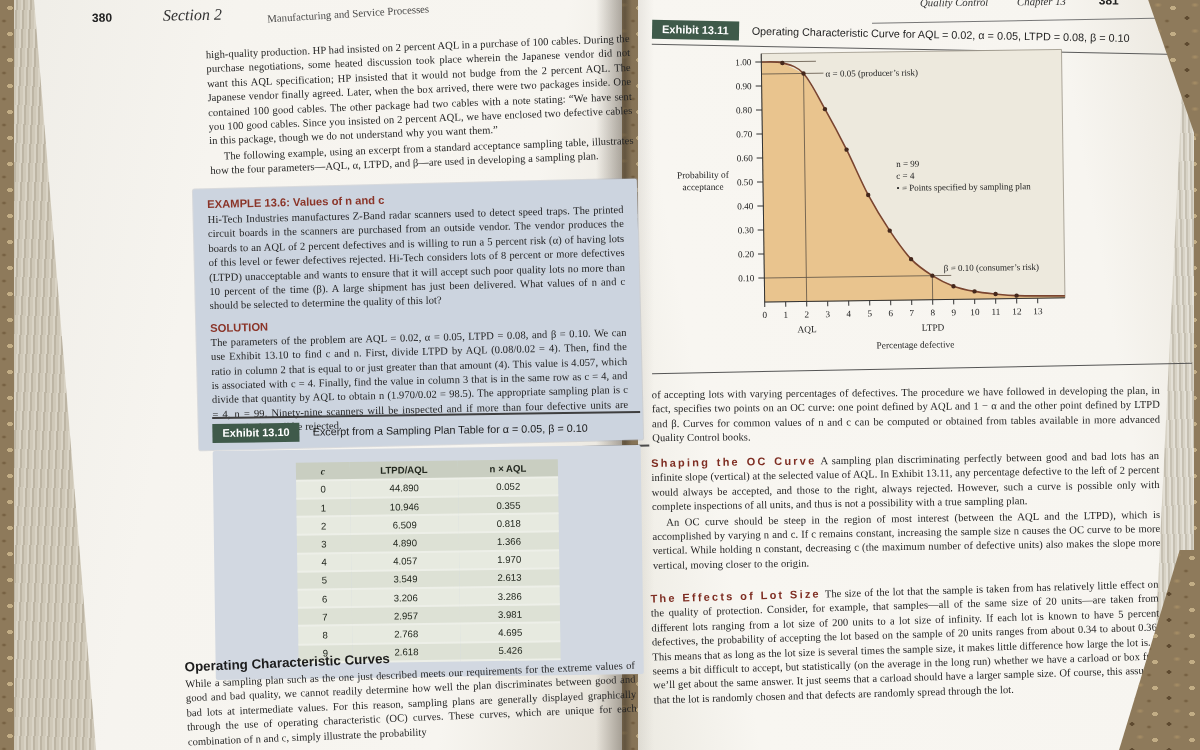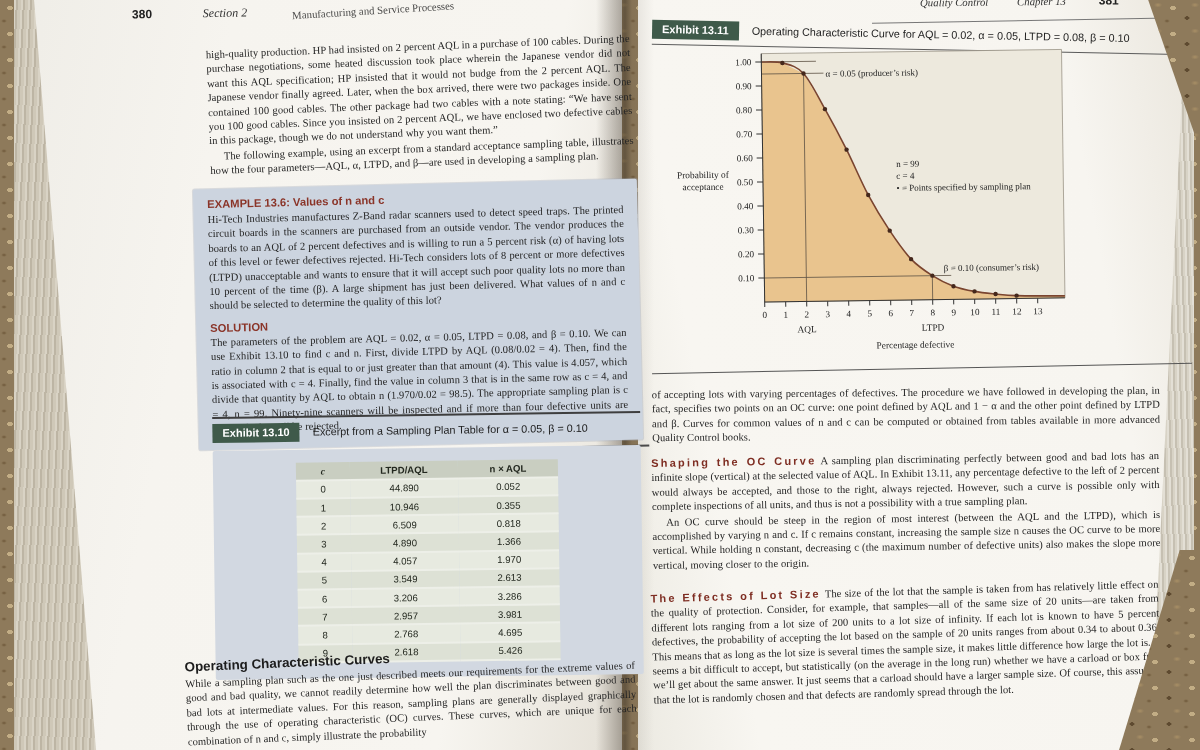--- a/index.html
+++ b/index.html
@@ -55,21 +55,21 @@
   p.body{
     margin:0 0 1px 0;font-size:10.6px;line-height:14.4px;text-align:justify;
     color:#252525;letter-spacing:.05px;
   }
   p.indent{text-indent:14px;}
   .runin{
     font-family:"Liberation Sans", sans-serif;font-weight:bold;font-size:11px;
     letter-spacing:2.2px;margin-right:4px;
   }
   .lp-header,.rp-header{font-size:11px;white-space:nowrap;}
-  .pageno{font-family:"Liberation Sans", sans-serif;font-weight:bold;font-size:12px;color:#222;margin-left:40px;}
+  .pageno{font-family:"Liberation Sans", sans-serif;font-weight:bold;font-size:12px;color:#222;}
   .running{font-style:italic;color:#333;}
   .example-box{
     background:#ccd4df;border-radius:2px;
     box-shadow:0 0 0 1px rgba(160,170,185,.35);
   }
   .example-box::after{
     content:"";position:absolute;right:-6px;bottom:-7px;width:68px;height:2px;background:#4a4a4a;
   }
   .ex-head{font-size:11.2px;font-weight:bold;margin:0 0 3px 0;}
   .sol-head{font-size:11.2px;font-weight:bold;margin:8px 0 2px 0;}
@@ -108,21 +108,21 @@
 <div class="book">
 
   <div class="stack-left"></div>
   <div class="stack-right"></div>
   <div class="page page-left"></div>
   <div class="page page-right"></div>
   <div class="gutter"></div>
 
   <div class="blk lp-header" style="left:92px;top:5px;transform:rotate(-1deg);">
     <span class="pageno">380</span>
-    <span class="running serif" style="margin-left:48px;font-size:12px;">Section 2</span>
+    <span class="running serif" style="margin-left:48px;font-size:16px;">Section 2</span>
     <span class="serif" style="margin-left:42px;font-size:10.8px;display:inline-block;transform:rotate(-2.5deg);opacity:.85;">Manufacturing and Service Processes</span>
   </div>
 
   <div class="blk" style="left:208px;top:40px;width:424px;transform:rotate(-2.2deg);">
     <p class="body">high-quality production. HP had insisted on 2 percent AQL in a purchase of 100 cables. During the purchase negotiations, some heated discussion took place wherein the Japanese vendor did not want this AQL specification; HP insisted that it would not budge from the 2 percent AQL. The Japanese vendor finally agreed. Later, when the box arrived, there were two packages inside. One contained 100 good cables. The other package had two cables with a note stating: “We have sent you 100 good cables. Since you insisted on 2 percent AQL, we have enclosed two defective cables in this package, though we do not understand why you want them.”</p>
     <p class="body indent">The following example, using an excerpt from a standard acceptance sampling table, illustrates how the four parameters—AQL, α, LTPD, and β—are used in developing a sampling plan.</p>
   </div>
 
   <div class="blk example-box" style="left:196px;top:184px;width:416px;padding:9px 14px 12px 14px;transform:rotate(-1.4deg);">
     <div class="ex-head sans" style="color:#8a3428;">EXAMPLE 13.6: Values of n and c</div>

